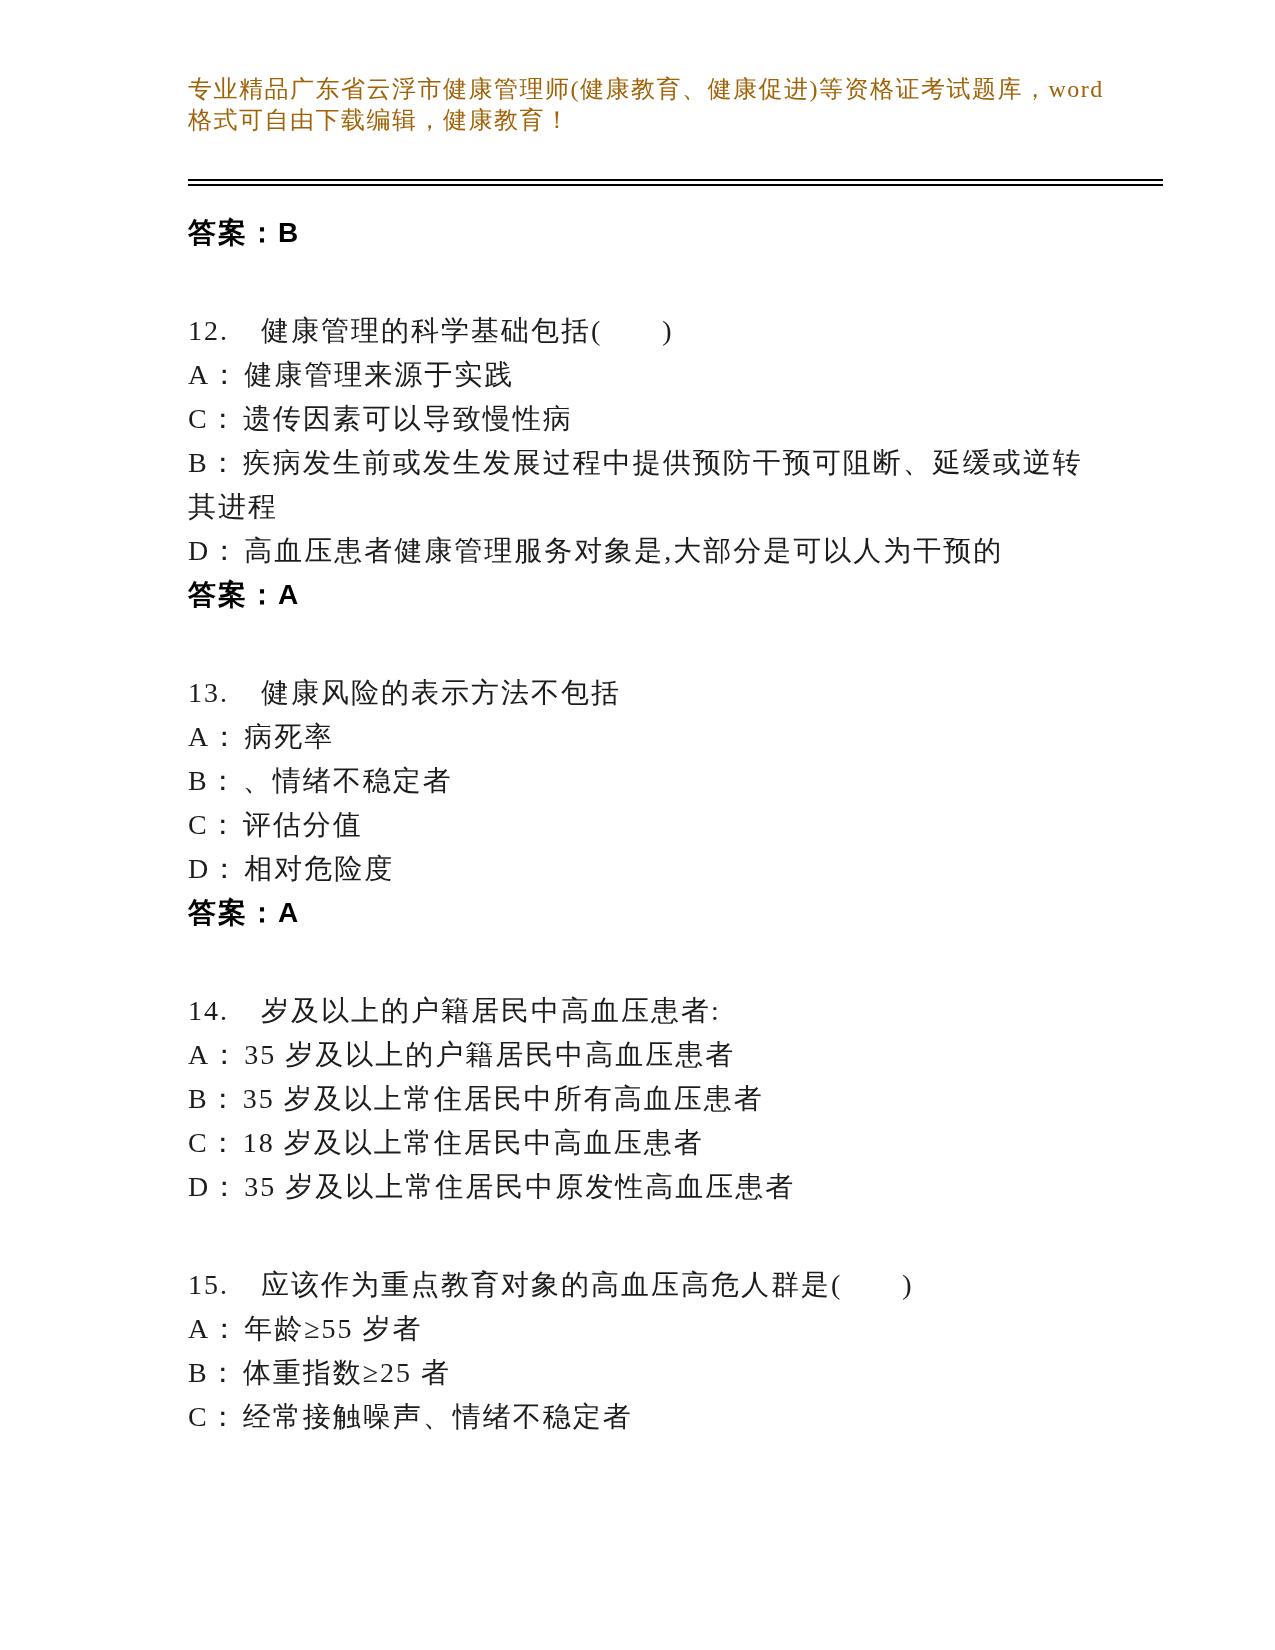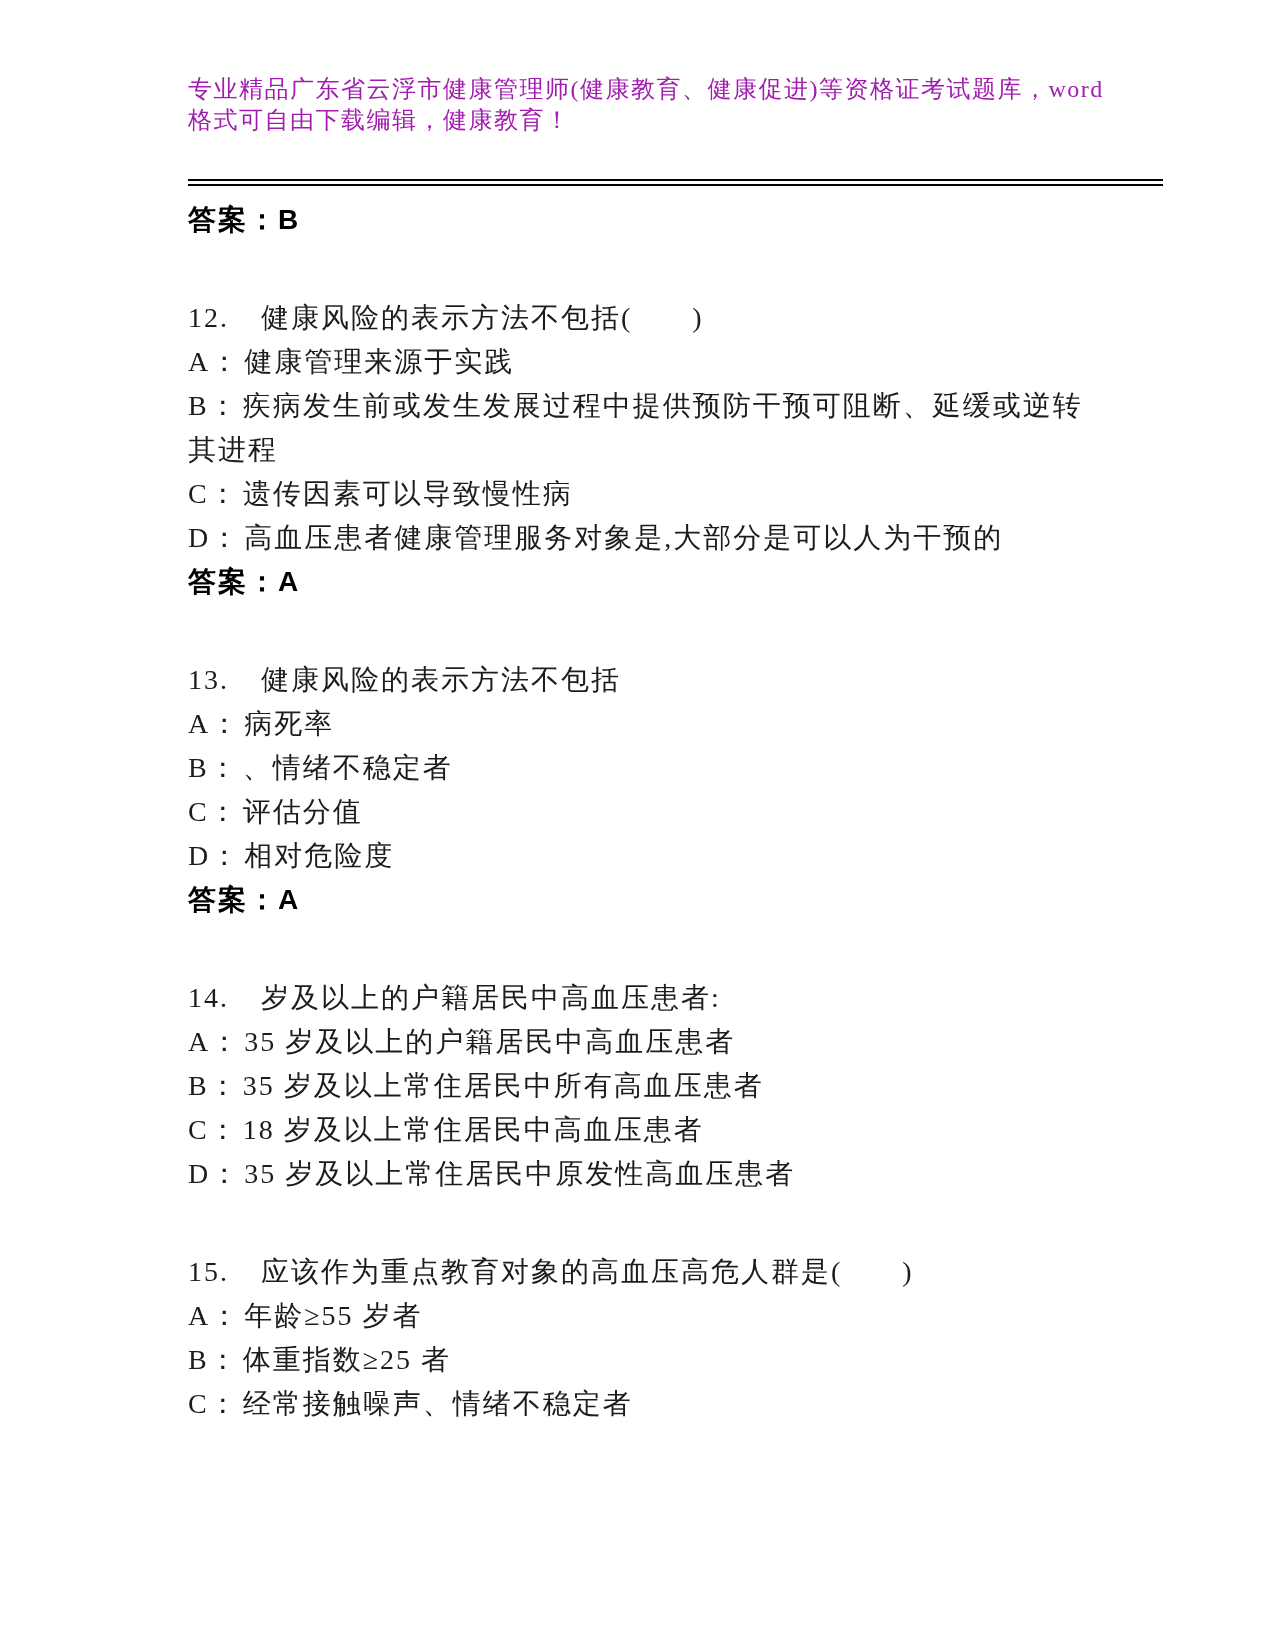--- a/index.html
+++ b/index.html
@@ -19,41 +19,41 @@
     position: absolute;
     left: 188px;
     top: 0;
     width: 910px;
   }
   .doc-header {
     margin-top: 74px;
     font-size: 24px;
     line-height: 31px;
     letter-spacing: 1.5px;
-    color: #a21caf;
+    color: #a16207;
     white-space: nowrap;
   }
   .divider {
     margin-top: 43px;
     width: 975px;
     height: 3px;
     border-top: 2px solid #000000;
     border-bottom: 2px solid #000000;
   }
   p { margin: 0; }
   .answer-line {
     font-family: "Liberation Sans", sans-serif;
     font-weight: bold;
     font-size: 28px;
     line-height: 44px;
     letter-spacing: 2px;
     color: #000000;
   }
   .content > .answer-line {
-    margin-top: 12px;
+    margin-top: 25px;
   }
   .question-block {
     margin-top: 54px;
     font-size: 28px;
     line-height: 44px;
     letter-spacing: 2px;
   }
   .question-number { margin-right: 32px; }
   .option-label   { margin-right: 4px; }
 </style>
@@ -66,24 +66,24 @@
     <div>专业精品广东省云浮市健康管理师(健康教育、健康促进)等资格证考试题库，word</div>
     <div>格式可自由下载编辑，健康教育！</div>
   </div>
 
   <div class="divider"></div>
 
   <p class="answer-line"><span>答案：</span><span>B</span></p>
 
   <div id="questions">
       <div class="question-block">
-        <p class="q-title"><span class="question-number">12.</span><span class="question-text">健康风险的表示方法不包括(　　)</span></p>
+        <p class="q-title"><span class="question-number">12.</span><span class="question-text">健康管理的科学基础包括(　　)</span></p>
         <p class="option-line"><span class="option-label">A：</span><span class="option-text">健康管理来源于实践</span></p>
+        <p class="option-line"><span class="option-label">C：</span><span class="option-text">遗传因素可以导致慢性病</span></p>
         <p class="option-line"><span class="option-label">B：</span><span class="option-text">疾病发生前或发生发展过程中提供预防干预可阻断、延缓或逆转其进程</span></p>
-        <p class="option-line"><span class="option-label">C：</span><span class="option-text">遗传因素可以导致慢性病</span></p>
         <p class="option-line"><span class="option-label">D：</span><span class="option-text">高血压患者健康管理服务对象是,大部分是可以人为干预的</span></p>
         <p class="answer-line"><span class="answer-label">答案：</span><span class="answer-value">A</span></p>
       </div>
       <div class="question-block">
         <p class="q-title"><span class="question-number">13.</span><span class="question-text">健康风险的表示方法不包括</span></p>
         <p class="option-line"><span class="option-label">A：</span><span class="option-text">病死率</span></p>
         <p class="option-line"><span class="option-label">B：</span><span class="option-text">、情绪不稳定者</span></p>
         <p class="option-line"><span class="option-label">C：</span><span class="option-text">评估分值</span></p>
         <p class="option-line"><span class="option-label">D：</span><span class="option-text">相对危险度</span></p>
         <p class="answer-line"><span class="answer-label">答案：</span><span class="answer-value">A</span></p>

